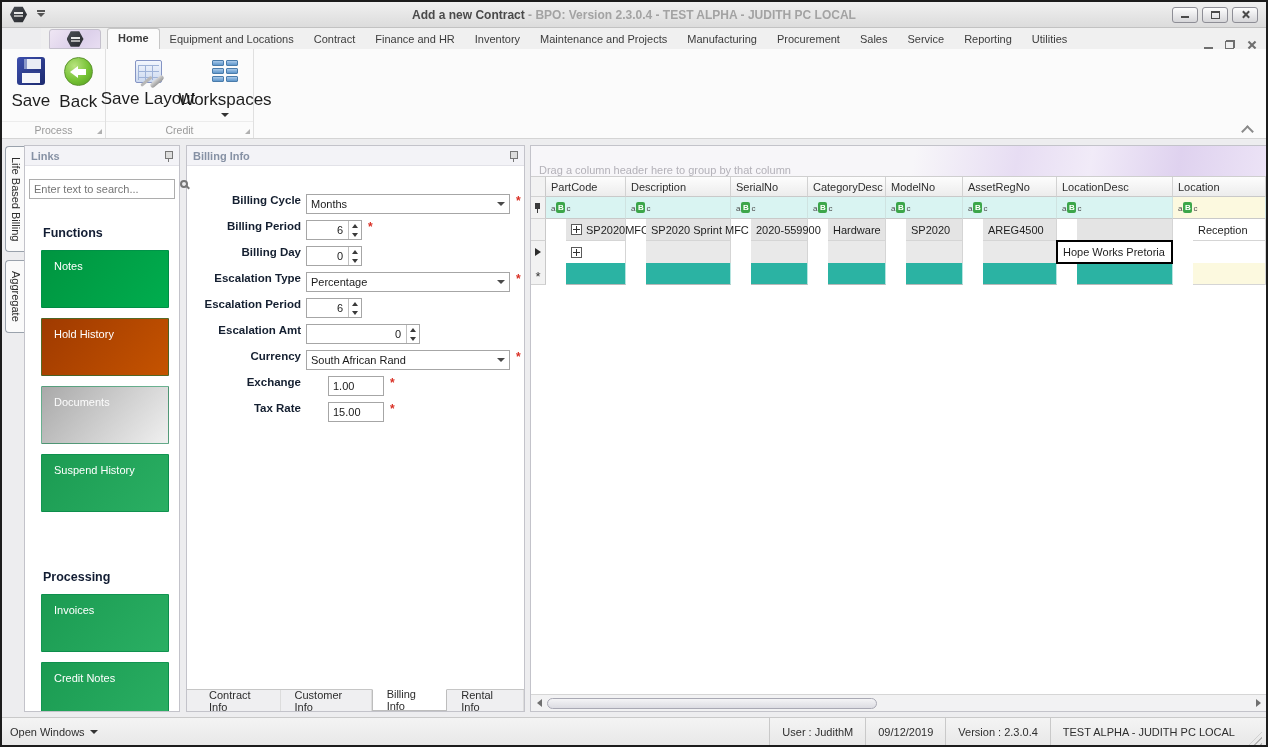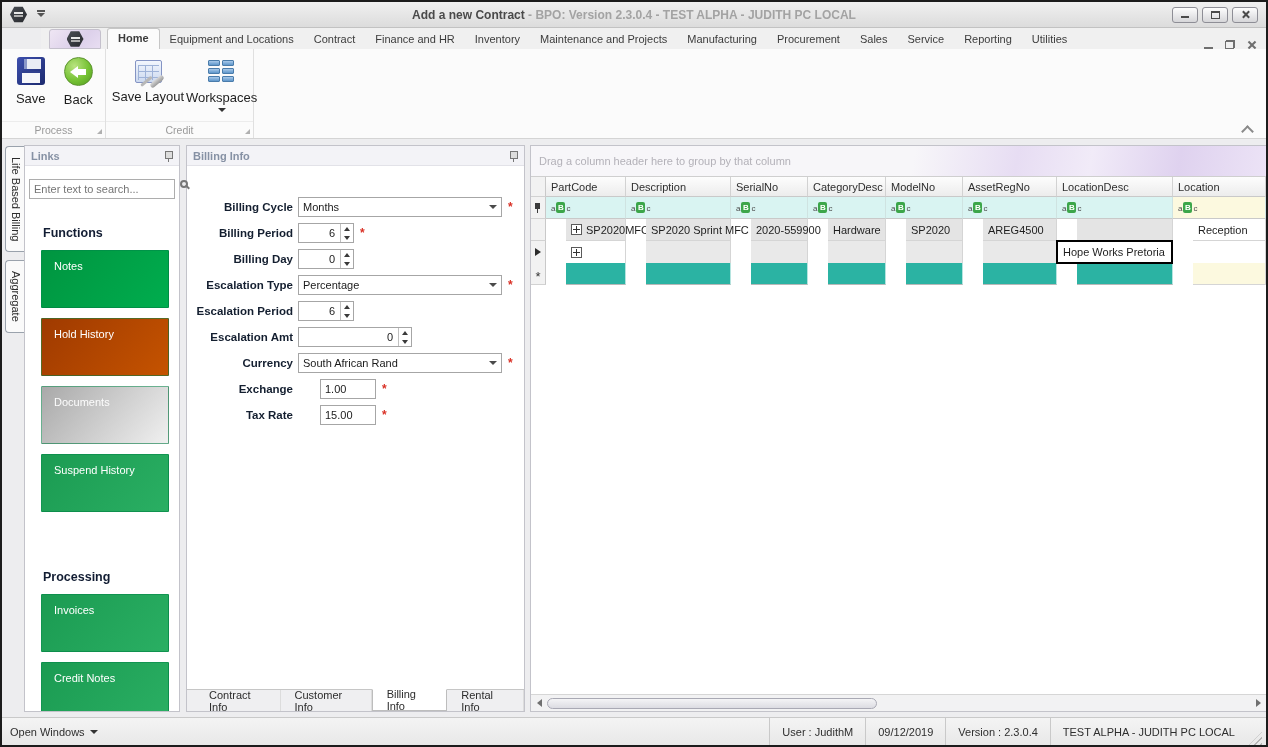--- a/index.html
+++ b/index.html
@@ -37,21 +37,21 @@
   .mdi-x::before,.mdi-x::after { content:""; position:absolute; left:4px; top:0; width:2px; height:10px; background:#6e6e6e; }
   .mdi-x::before { transform:rotate(45deg);} .mdi-x::after { transform:rotate(-45deg);}
 
   
   .ribbon { height:90px; background:#fbfbfb; border-bottom:1px solid #d4d4d4; display:flex; position:relative; flex:0 0 auto; }
   .rgroup { display:flex; flex-direction:column; border-right:1px solid #e0e0e0; }
   .rgroup-buttons { flex:1; display:flex; align-items:flex-start; padding:6px 4px 0 6px; gap:2px; }
   .rgroup-caption { height:17px; display:flex; align-items:center; justify-content:center; font-size:10.5px; color:#9a9a9a; position:relative; border-top:1px solid #ececec; }
   .launcher { position:absolute; right:3px; bottom:4px; width:0; height:0; border-right:5px solid #b0b0b0; border-top:5px solid transparent; }
   .rbtn { display:flex; flex-direction:column; align-items:center; padding-top:2px; }
-  .rbtn .lbl { font-size:13px; color:#1e1e1e; margin-top:6px; white-space:nowrap; }
+  .rbtn .lbl { font-size:17px; color:#1e1e1e; margin-top:6px; white-space:nowrap; }
   .w44{width:46px;} .w66{width:72px;} .w76{width:78px;}
   .save-icon { width:28px; height:28px; border-radius:3px; background:linear-gradient(135deg,#3d4fae,#1c2a6e); position:relative; }
   .save-icon::before { content:""; position:absolute; left:7px; top:2px; width:14px; height:10px; background:#e9ecf5; border-left:3px solid #8a97c9; }
   .save-icon::after { content:""; position:absolute; left:5px; bottom:2px; width:18px; height:10px; background:#f5f6fa; border-top:2px solid #30408f; }
   .back-icon { width:29px; height:29px; border-radius:50%; border:1px solid #5d9430; background:radial-gradient(circle at 35% 30%,#b9e380,#76c234 55%,#4f9a1d); position:relative; }
   .back-icon::before { content:""; position:absolute; left:5px; top:8px; width:0; height:0; border-top:6px solid transparent; border-bottom:6px solid transparent; border-right:8px solid #fff; }
   .back-icon::after { content:""; position:absolute; left:12px; top:11px; width:9px; height:6px; background:#fff; }
   .layout-icon { width:27px; height:23px; margin-top:3px; border:1px solid #8494c4; border-radius:2px; background:linear-gradient(#f2f6fd,#ccd9ef); position:relative; }
   .layout-icon::before { content:""; position:absolute; inset:4px 2px 2px 2px; background:
       linear-gradient(#9fb3d8 1px, transparent 1px) 0 0/100% 6px,
@@ -85,21 +85,21 @@
   .linkbtn { width:100%; height:58px; margin-bottom:10px; border-radius:1px; color:#fff; font-size:11px; padding:9px 0 0 12px; border:1px solid rgba(0,130,70,.55); }
   .lb-green { background:linear-gradient(130deg,#009540 0%,#00ad4e 100%); }
   .lb-silver { background:linear-gradient(130deg,#a9a9a9 0%,#f0f0f0 100%); color:#fdfdfd; }
   .lb-orange { background:linear-gradient(130deg,#9f3a00 0%,#c55300 100%); }
   .lb-emerald { background:linear-gradient(130deg,#1b9b52 0%,#2aaf63 100%); }
   .gap-processing { height:34px; }
 
   
   .billing-panel { width:339px; flex:0 0 auto; }
   .form-area { flex:1; padding-top:28px; }
-  .frow { display:flex; align-items:center; height:26px; }
+  .frow { display:flex; align-items:flex-start; height:26px;padding-left:8px; }
   .flabel { width:106px; text-align:right; font-size:11.5px; font-weight:bold; color:#141f30; flex:0 0 auto; }
   .fctl { margin-left:5px; display:flex; align-items:center; }
   .dd { height:20px; border:1px solid #a6a6a6; background:#fff; display:flex; align-items:center; width:204px; }
   .dd .ddval { flex:1; font-size:11px; color:#1a1a1a; padding-left:4px; white-space:nowrap; overflow:hidden; }
   .ddarrow { width:16px; display:flex; align-items:center; justify-content:center; }
   .ddarrow::before { content:""; width:0; height:0; border-left:4px solid transparent; border-right:4px solid transparent; border-top:4px solid #4a4a4a; }
   .spinbox { height:20px; border:1px solid #a6a6a6; background:#fff; display:flex; align-items:stretch; }
   .w56 { width:56px; } .w114 { width:114px; }
   .spinval { flex:1; font-size:11px; color:#1a1a1a; display:flex; align-items:center; justify-content:flex-end; padding-right:5px; }
   .spinbtns { width:13px; border-left:1px solid #c0c0c0; display:flex; flex-direction:column; }
@@ -109,21 +109,21 @@
   .txtbox { height:20px; width:56px; border:1px solid #a6a6a6; background:#fff; font-size:11px; color:#1a1a1a; padding:0 4px; outline:none; font-family:"Liberation Sans",sans-serif;margin-left:22px; }
   .req { color:#d93025; font-weight:bold; font-size:12px; margin-left:6px; }
   .btabs { height:22px; background:#efeff1; border-top:1px solid #c6c6c6; display:flex; align-items:stretch; flex:0 0 auto; padding-left:8px; }
   .btab { font-size:11px; color:#2c2c2c; display:flex; align-items:center; padding:0 14px; border-right:1px solid #dcdcdc; }
   .btab.sel { background:#fff; border:1px solid #bdbdbd; border-top:1px solid #fff; margin-top:-1px; font-weight:normal; }
 
   .vsplit { width:5px; flex:0 0 auto; }
 
   
   .grid-panel { flex:1; display:flex; flex-direction:column; border:1px solid #c3c3ca; border-right:none; background:#fff; margin-bottom:5px; overflow:hidden; }
-  .group-panel { height:30px; flex:0 0 auto; display:flex; align-items:center; padding-left:8px; font-size:11px; color:#b3b1b8;
+  .group-panel { height:30px; flex:0 0 auto; display:flex; align-items:flex-end; padding-left:8px; font-size:11px; color:#b3b1b8;
       background:linear-gradient(100deg,#f7f6f9 52%,#e7ddf3 66%,#f1ebf8 76%,#dfd2ef 88%,#ece3f6 100%); }
   .grow { display:grid; grid-template-columns:15px 80px 105px 77px 78px 77px 94px 116px 1fr; flex:0 0 auto; }
   .hdr { height:21px; border-top:1px solid #cfcfcf; }
   .hcell { background:linear-gradient(#fdfdfd,#ececec); border-right:1px solid #d2d2d2; border-bottom:1px solid #c9c9c9; font-size:11px; color:#2e2e2e; display:flex; align-items:center; padding-left:5px; overflow:hidden; white-space:nowrap; }
   .icell { border-right:1px solid #c9c9c9; border-bottom:1px solid #d2d2d2; background:#f2f2f2; display:flex; align-items:center; justify-content:center; }
   .frow-g { height:22px; }
   .fcell { background:#d9f4f2; border-right:1px solid #cfe3e1; border-bottom:1px solid #c9c9c9; display:flex; align-items:center; padding-left:5px; }
   .fcell.yellow { background:#fcf9df; }
   .abc { display:inline-flex; align-items:flex-end; gap:1px; font-size:8px; color:#4a4a4a; line-height:1; }
   .abc .b { background:#3ca64a; color:#fff; width:9px; height:11px; border-radius:2px; display:inline-flex; align-items:center; justify-content:center; font-weight:bold; font-size:8px; }

